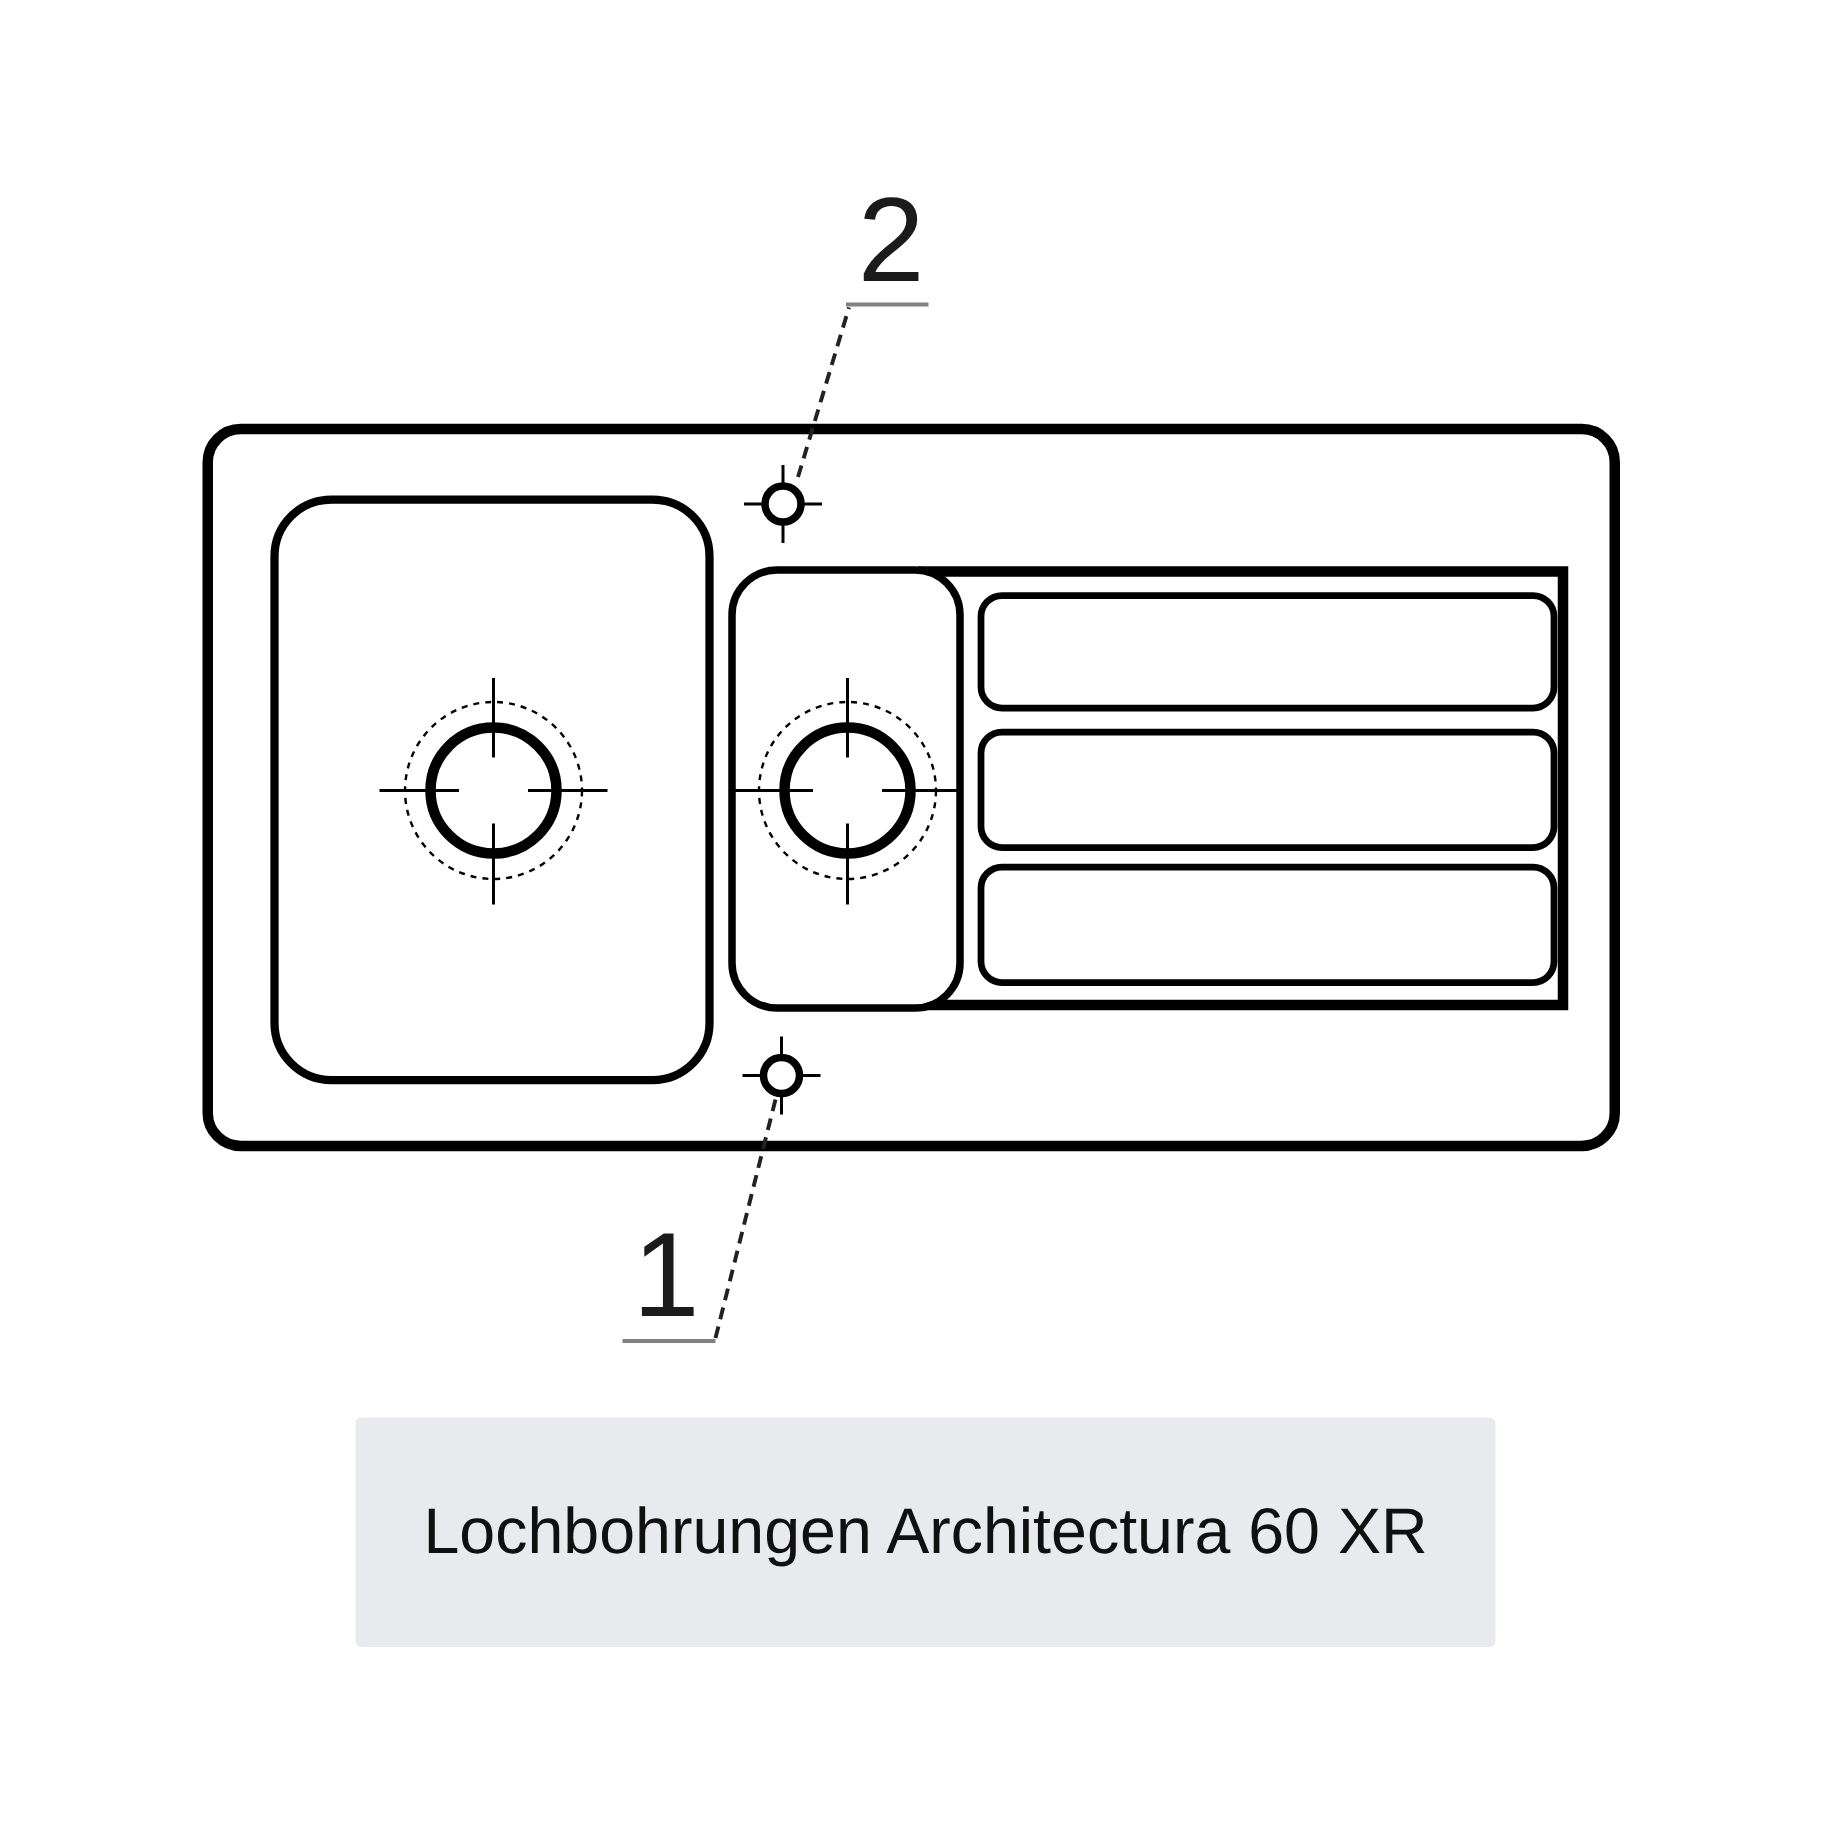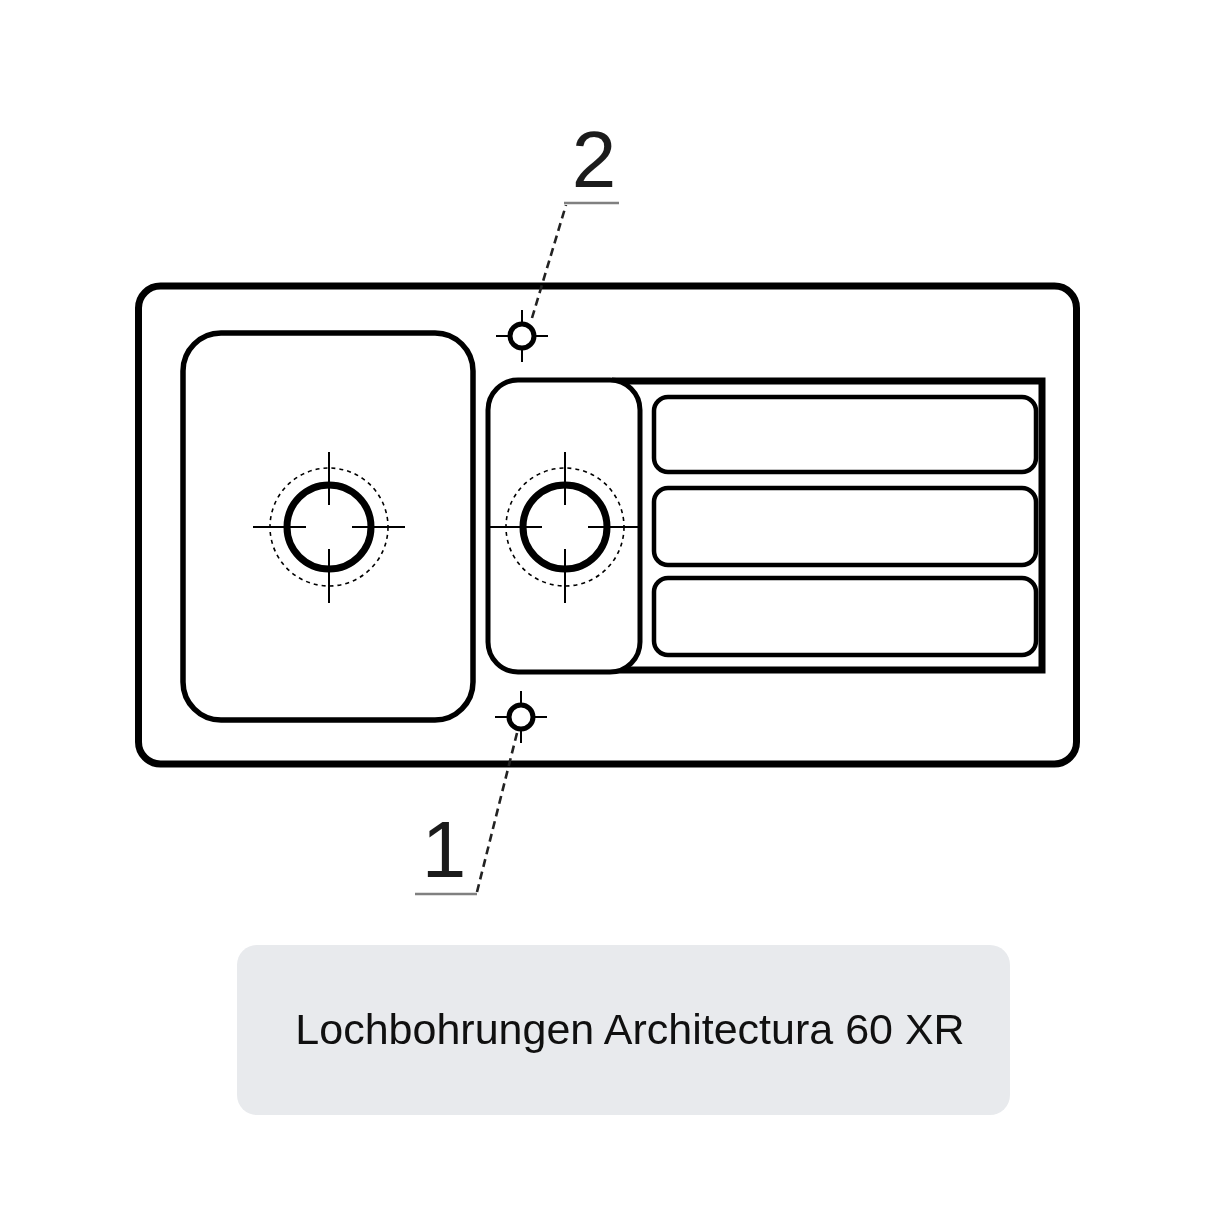--- a/index.html
+++ b/index.html
@@ -23,29 +23,28 @@
   #drawing text {
     font-family: "Liberation Sans", sans-serif;
     font-size: 80px;
     fill: #1b1b1b;
   }
   .caption-box {
     position: absolute;
     left: 237px;
     top: 945px;
     width: 760px;
-    height: 170px;
+    height: 153px;
     background: #e8eaed;
-    border-radius: 20px;
+    border-radius: 4px;
     display: flex;
     flex-direction: column;
     align-items: center;
     justify-content: center;
     text-align: center;
-    padding-left: 13px;
   }
   .caption-line {
     font-size: 43px;
     line-height: 1.33;
     color: #101010;
     white-space: nowrap;
   }
 </style>
 </head>
 <body>

